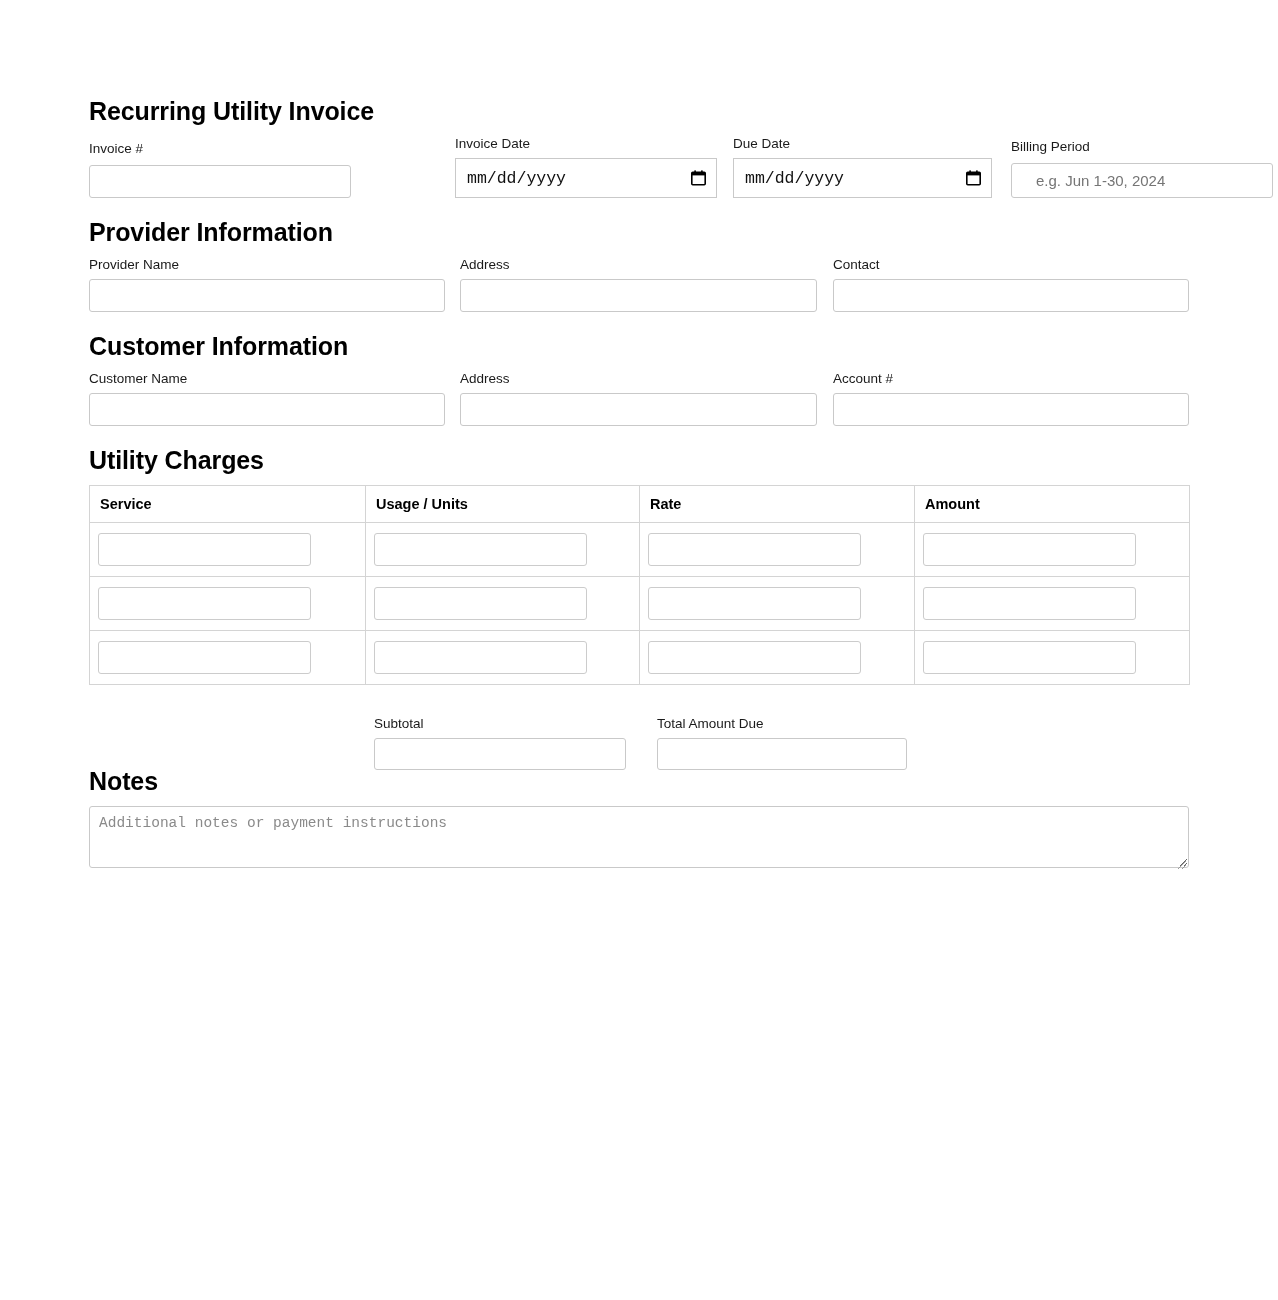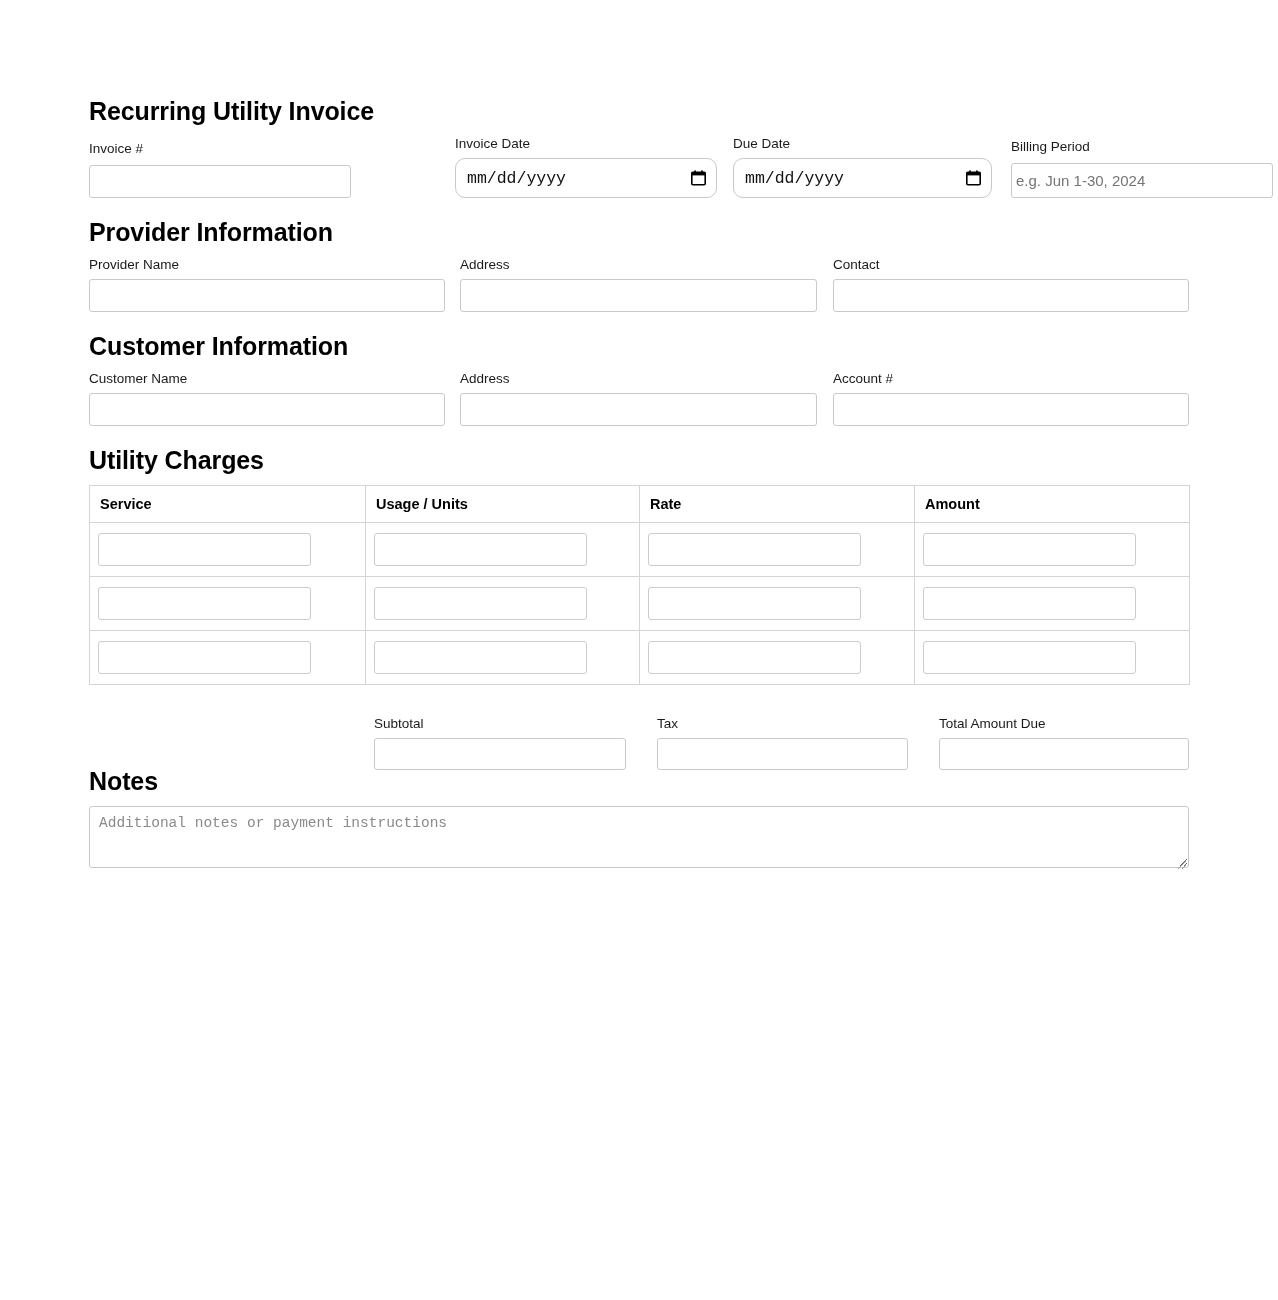--- a/index.html
+++ b/index.html
@@ -43,36 +43,36 @@
 
   input.txt {
     box-sizing: border-box;
     height: 33px;
     border: 1px solid #c9c9c9;
     border-radius: 3px;
     background: #fff;
     font-family: "Liberation Sans", sans-serif;
     font-size: 15px;
     color: #222;
-    padding: 2px 4px;
+    padding: 2px 24px;
     outline: none;
     display: block;
   }
   input.txt::placeholder {
     color: #757575;
     opacity: 1;
   }
 
   
   .datewrap {
     position: relative;
     box-sizing: border-box;
     height: 40px;
     border: 1px solid #c9c9c9;
-    border-radius: 10px;
+    border-radius: 0;
     background: #fff;
     display: flex;
     align-items: center;
     padding: 0 10px 0 11px;
   }
   .datewrap .dtext {
     font-family: "Liberation Mono", monospace;
     font-size: 16.5px;
     letter-spacing: 0px;
     color: #111;
@@ -319,24 +319,20 @@
         <td><input class="cell" type="text" style=""></td>
       </tr>
     </tbody>
   </table>
 
   <div class="totals-row">
     <div class="totals-col t1">
       <label class="field-label">Subtotal</label>
       <input class="txt" type="text" placeholder="" style="">
     </div>
-    <div class="totals-col t2">
-      <label class="field-label">Tax</label>
-      <input class="txt" type="text" placeholder="" style="">
-    </div>
     <div class="totals-col t3">
       <label class="field-label">Total Amount Due</label>
       <input class="txt" type="text" placeholder="" style="">
     </div>
   </div>
 
   <h2 class="section-title notes-title">Notes</h2>
   <div class="ta-wrap">
     <textarea class="notes" rows="3" placeholder="Additional notes or payment instructions" style=""></textarea>
     <span class="resize-grip">

